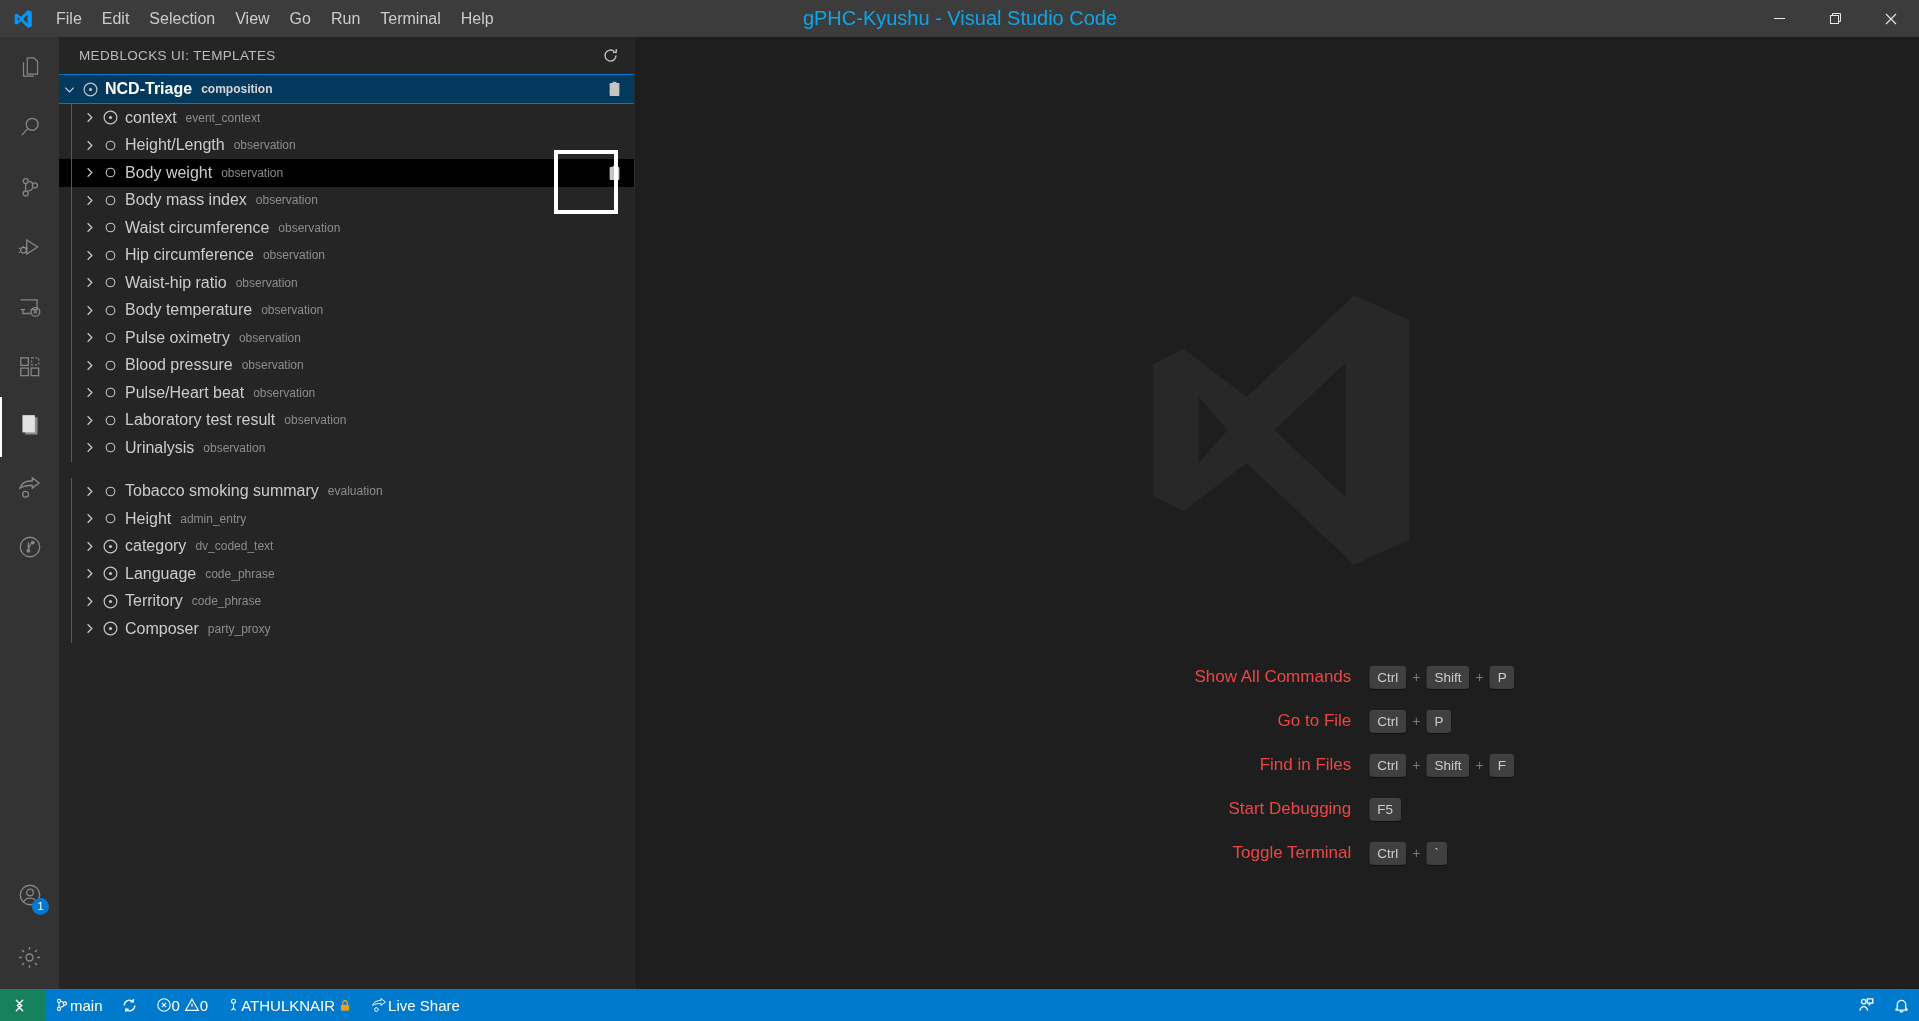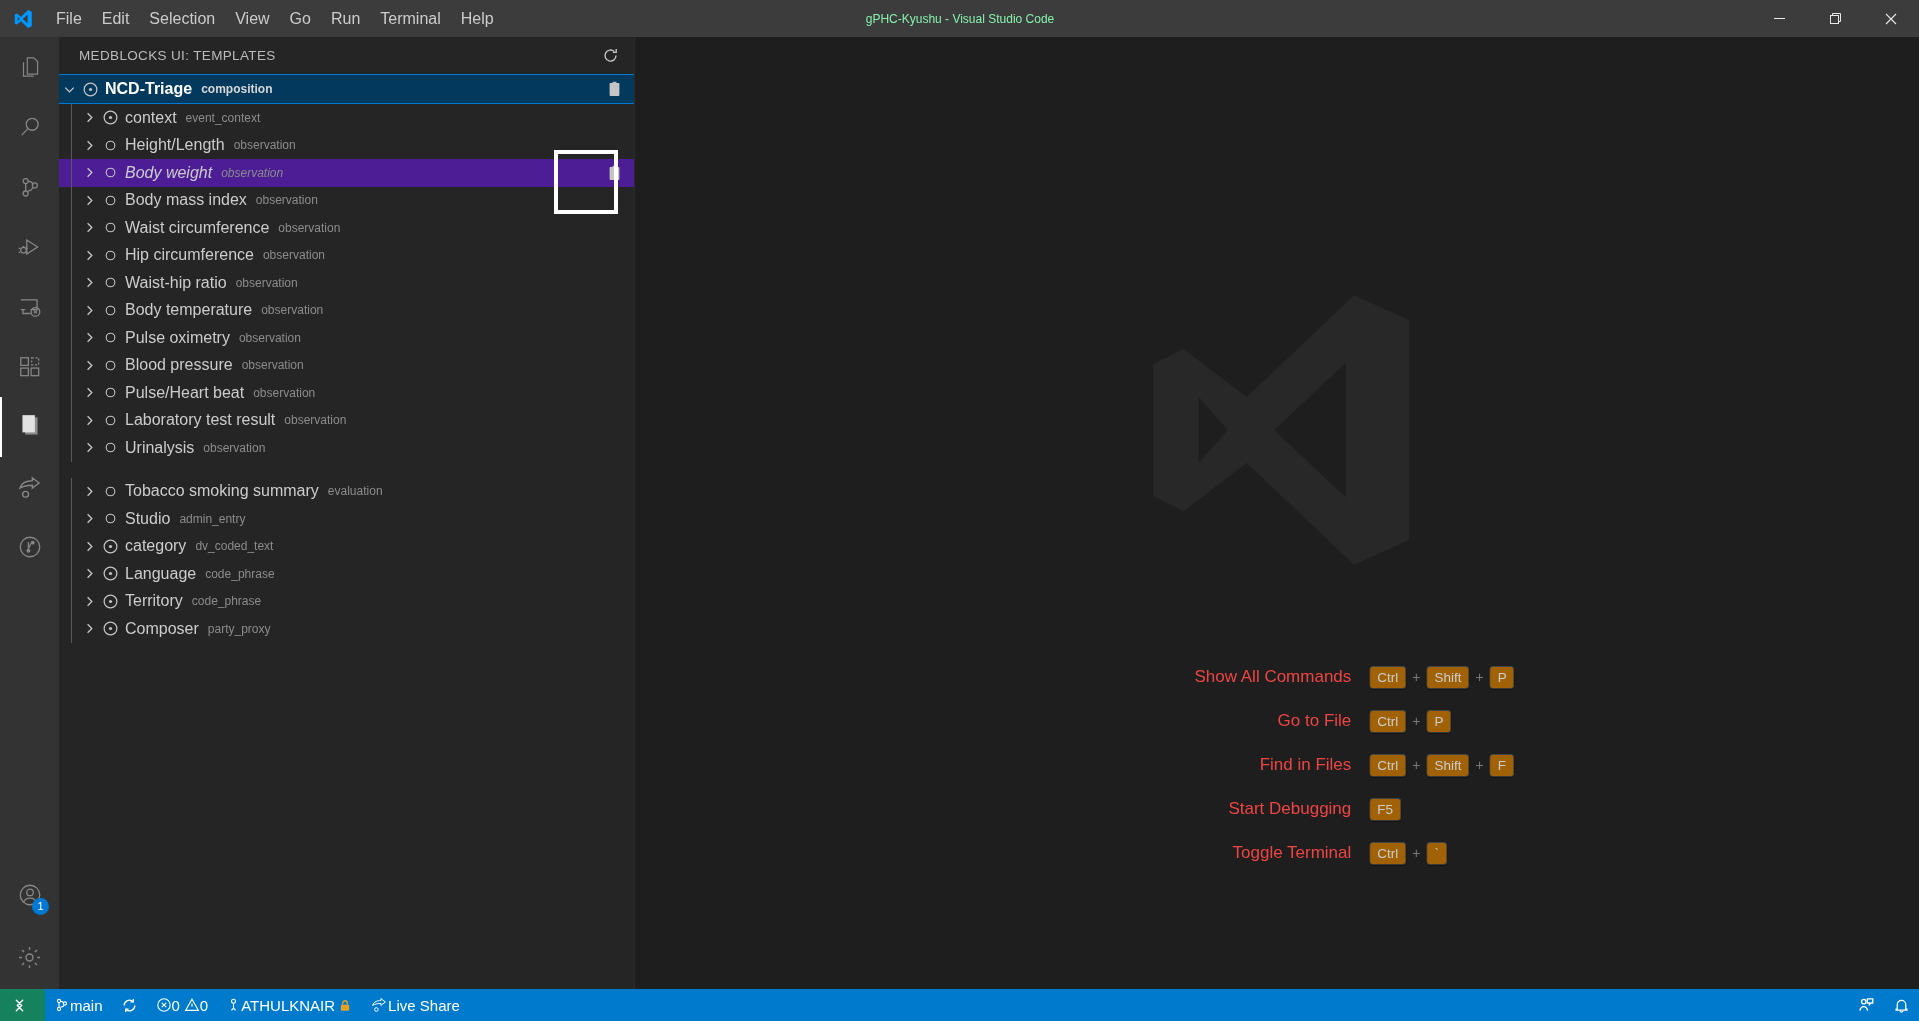--- a/index.html
+++ b/index.html
@@ -19,21 +19,21 @@
     font-size: 16px; position: relative;
   }
   .vscode-logo { width: 46px; display: flex; align-items: center; justify-content: center; }
   .menu { display: flex; align-items: center; height: 100%; }
   .menu-item {
     padding: 0 10px; height: 100%; display: flex; align-items: center;
     font-size: 16px; color: #cccccc; cursor: default; white-space: nowrap;
   }
   .window-title {
     position: absolute; left: 1px; right: 0; text-align: center;
-    font-size: 12px; color: #86efac; pointer-events: none;
+    font-size: 20px; color: #0ea5e9; pointer-events: none;
   }
   .win-controls { margin-left: auto; display: flex; height: 100%; z-index: 2; }
   .win-btn {
     width: 56px; height: 100%; display: flex; align-items: center; justify-content: center;
     color: #e8e8e8;
   }
 
   
   .body-row { flex: 1; display: flex; min-height: 0; }
 
@@ -72,21 +72,21 @@
   }
   .sidebar-header .title { flex: 1; }
   .hdr-action { width: 28px; height: 28px; display: flex; align-items: center; justify-content: center; color: #c5c5c5; border-radius: 5px; }
 
   .tree { flex: 1; overflow: hidden; padding-top: 0; position: relative; }
   .tree-row {
     height: 27.5px; display: flex; align-items: center; color: #cccccc;
     font-size: 16px; white-space: nowrap; position: relative; padding-right: 6px;
   }
   .tree-row.selected { background: #04395e; color: #ffffff; border-top:1px solid #0078d4; border-bottom:1px solid #0078d4; height: 30px; font-weight: bold;}
-  .tree-row.hovered { background: #4c1d95; font-style: italic; }
+  .tree-row.hovered { background: #000000; }
   .twisty { width: 20px; display: flex; align-items: center; justify-content: center; color: #cccccc; flex: 0 0 20px; }
   .node-icon { width: 22px; display: flex; align-items: center; justify-content: center; flex: 0 0 22px; color: #c5c5c5; }
   .node-name { margin-left: 4px; color: #cccccc; }
   .tree-row.selected .node-name { color: #ffffff; }
   .node-type { margin-left: 9px; color: #8c8c8c; font-size: 12px; }
   .tree-row.selected .node-type { color: #d6d6d6; }
   .row-actions { margin-left: auto; display: flex; align-items: center; }
   .row-action-btn {
     width: 28px; height: 24px; display: flex; align-items: center; justify-content: center;
     color: #c5c5c5; border-radius: 5px;
@@ -112,21 +112,21 @@
   .shortcuts {
     position: absolute; left: 50%; top: 618px; transform: translateX(-50%);
     display: flex; flex-direction: column; gap: 0px;
   }
   .sc-row {
     display: flex; align-items: center; height: 44px; font-size: 17px; color: #8a8a8a;
   }
   .sc-label { width: 330px; text-align: right; padding-right: 18px; color: #ef4444; }
   .sc-keys { display: flex; align-items: center; gap: 5px; }
   .kbd {
-    background: #a16207; border: 1px solid #454545; border-bottom-color: #3a3a3a;
+    background: #404040; border: 1px solid #454545; border-bottom-color: #3a3a3a;
     border-radius: 4px; padding: 2px 7px; font-size: 13.5px; color: #cccccc;
     box-shadow: 0 1px 0 rgba(0,0,0,.4); line-height: 17px; min-width: 20px; text-align: center;
   }
   .kplus { color: #7a7a7a; font-size: 14px; padding: 0 1px; }
 
   
   .toast-wrap {
     position: absolute; right: 0px; bottom: 42px; z-index: 40;
     width: 1032px;
   }
@@ -540,21 +540,21 @@
             <span class="twisty">
               <svg width="15" height="15" viewBox="0 0 16 16" fill="none" stroke="currentColor" stroke-width="1.3">
                 <path d="M6 3.5 10.5 8 6 12.5"></path>
               </svg>
             </span>
             <span class="node-icon">
               <svg width="15" height="15" viewBox="0 0 16 16" fill="none" stroke="currentColor" stroke-width="1.15">
                 <circle cx="8" cy="8" r="4.6"></circle>
               </svg>
             </span>
-            <span class="node-name">Studio</span>
+            <span class="node-name">Height</span>
             <span class="node-type">admin_entry</span>
           </div>
           <div class="tree-row" style="padding-left: 20px;">
             <div class="indent-guide" style="left: 12px;"></div>
             <span class="twisty">
               <svg width="15" height="15" viewBox="0 0 16 16" fill="none" stroke="currentColor" stroke-width="1.3">
                 <path d="M6 3.5 10.5 8 6 12.5"></path>
               </svg>
             </span>
             <span class="node-icon">

